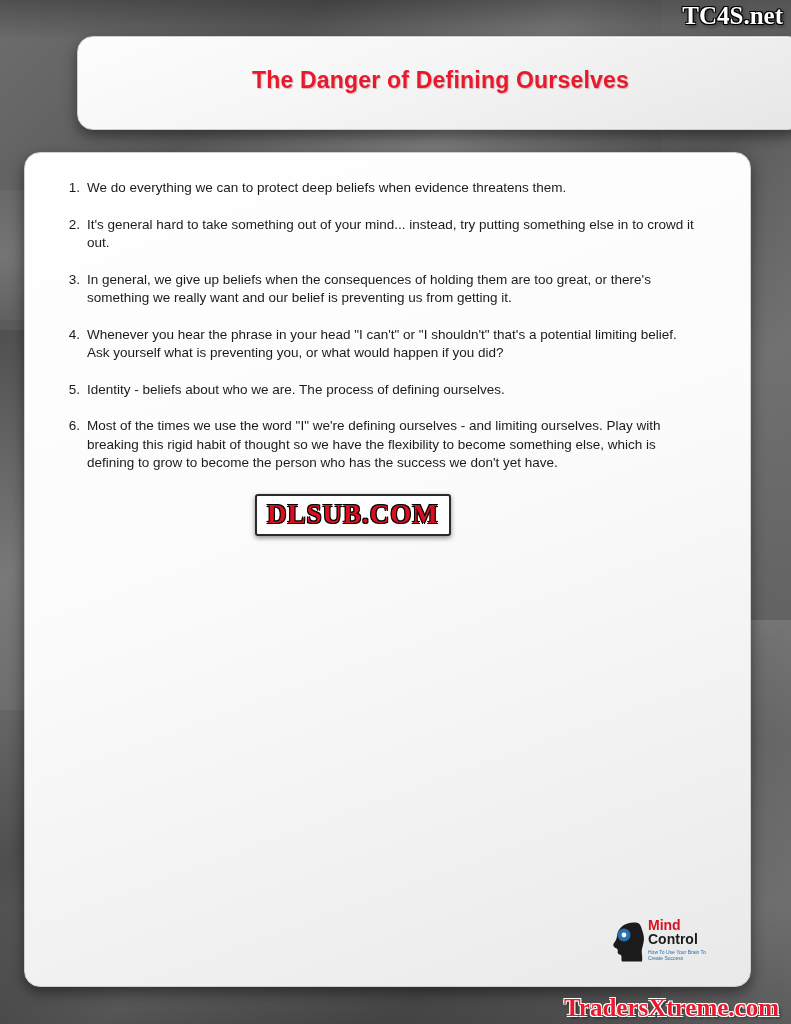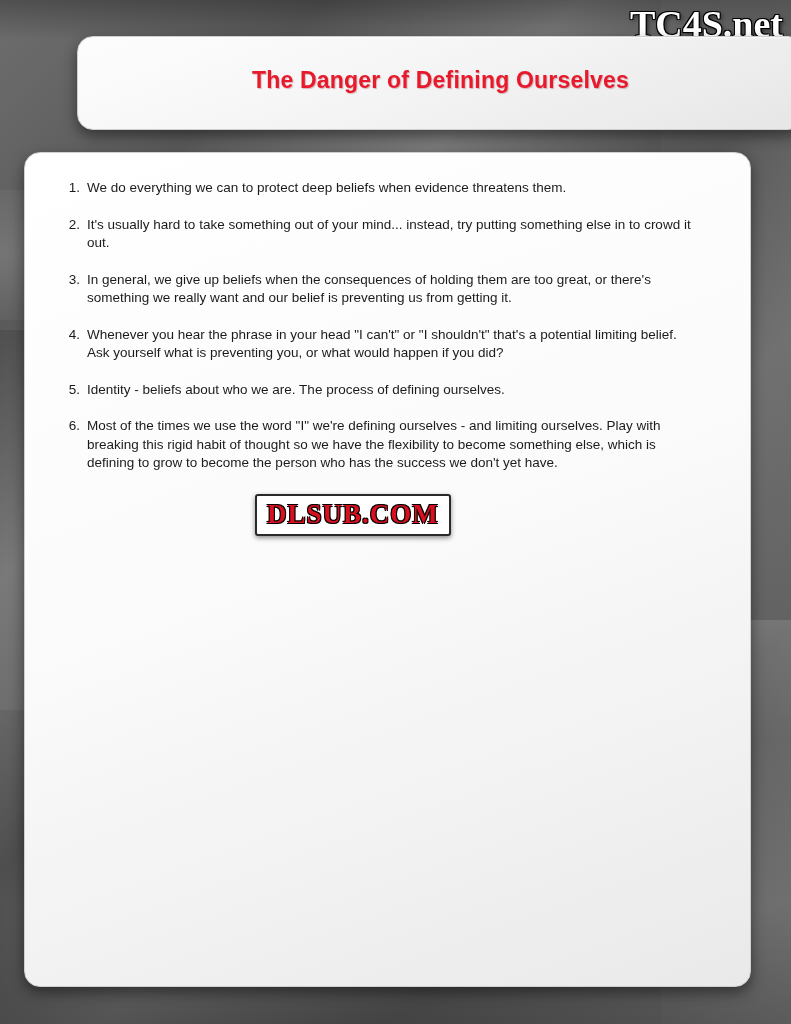--- a/index.html
+++ b/index.html
@@ -35,21 +35,21 @@
   .bg-streak.s5 { left: 0; bottom: 0; width: 791px; height: 120px; background: linear-gradient(180deg, rgba(0,0,0,0.0), rgba(0,0,0,0.22)); }
   .bg-streak.s6 { left: 0; top: 0; width: 791px; height: 40px; background: linear-gradient(180deg, rgba(0,0,0,0.28), rgba(0,0,0,0)); }
 
   
   .brand-top {
     position: absolute;
     top: 2px;
     right: 8px;
     font-family: "Liberation Serif", serif;
     font-weight: bold;
-    font-size: 38px;
+    font-size: 25px;
     color: #ffffff;
     letter-spacing: 0px;
     text-shadow:
       -1px -1px 0 #000, 1px -1px 0 #000, -1px 1px 0 #000, 1px 1px 0 #000,
       2px 2px 4px rgba(0,0,0,0.7);
   }
 
   
   .card {
     position: absolute;
@@ -206,27 +206,40 @@
 
   <div class="brand-top">TC4S.net</div>
 
   <div class="card card-title">
     <div class="title-text">The Danger of Defining Ourselves</div>
   </div>
 
   <div class="card card-body">
     <ol class="points">
       <li>We do everything we can to protect deep beliefs when evidence threatens them.</li>
-      <li>It's usually hard to take something out of your mind... instead, try putting something else in to crowd it out.</li>
+      <li>It's general hard to take something out of your mind... instead, try putting something else in to crowd it out.</li>
       <li>In general, we give up beliefs when the consequences of holding them are too great, or there's something we really want and our belief is preventing us from getting it.</li>
       <li>Whenever you hear the phrase in  your head "I can't" or "I shouldn't" that's a potential limiting belief. Ask yourself what is preventing you, or what would happen if you did?</li>
       <li>Identity - beliefs about who we are. The process of defining ourselves.</li>
       <li>Most of the times we use the word "I" we're defining ourselves - and limiting ourselves. Play with breaking this rigid habit of thought so we have the flexibility to become something else, which is defining to grow to become the person who has the success we don't yet have.</li>
     </ol>
 
+    <div class="logo">
+      <svg class="head" viewBox="0 0 34 42">
+        <path d="M26 3 C16 1 6 6 5 16 C4.4 22 0.5 23 1.5 26 C2.2 28 5 28 5.6 29.5 C6.2 31 5 33 6.5 34 C8 35 9 34.5 9.4 36 C9.8 38 9 40 10 41.5 L30 41.5 C31 36 29 33 30 29 C31.4 23.5 33 19 31 13 C29.6 8.5 29 4.5 26 3 Z" fill="#1b1b1b"></path>
+        <circle cx="12" cy="15" r="6.5" fill="#2a6fb0"></circle>
+        <circle cx="12" cy="15" r="2.4" fill="#ffffff"></circle>
+      </svg>
+      <div class="logo-text">
+        <div class="l1">Mind</div>
+        <div class="l2">Control</div>
+        <div class="l3">How To Use Your Brain To Create Success</div>
+      </div>
+    </div>
   </div>
 
   <div class="dlsub">
     <span>DLSUB.COM</span>
   </div>
 
+  <div class="brand-bottom">TradersXtreme.com</div>
 
 </div>
 
 </body></html>

